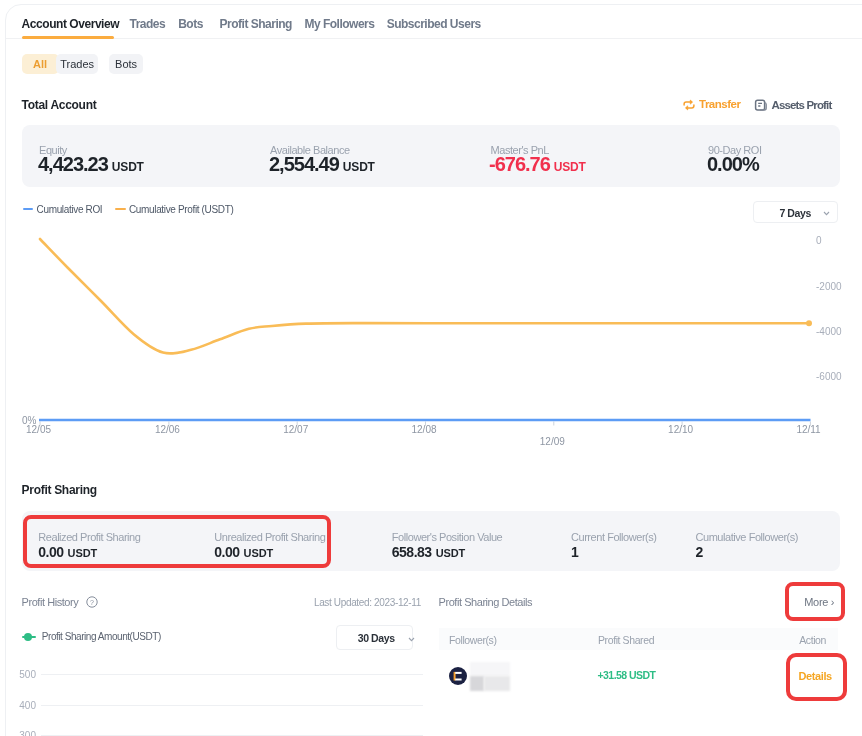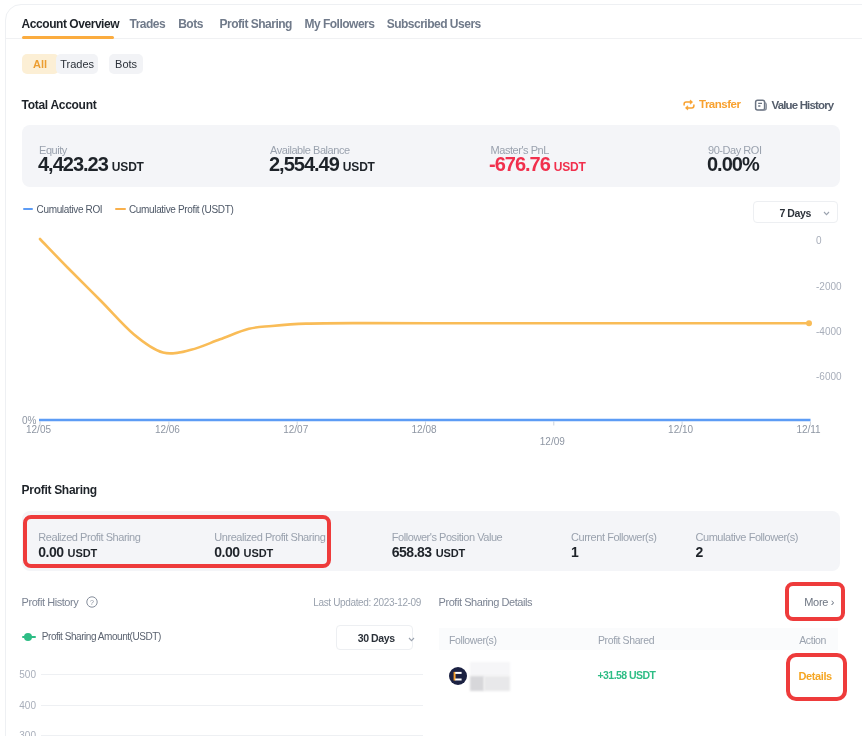--- a/index.html
+++ b/index.html
@@ -53,21 +53,21 @@
     <path d="M7.3 1.1 L9.5 3.1 L7.3 5.1 Z" fill="#f8a12f" stroke="#f8a12f" stroke-width="0.8" stroke-linejoin="round"></path>
     <path d="M10.9 6.1 L10.9 6.8 Q10.9 8.9 8.8 8.9 L3.7 8.9" fill="none" stroke="#f8a12f" stroke-width="1.5" stroke-linecap="round"></path>
     <path d="M4.7 6.9 L2.5 8.9 L4.7 10.9 Z" fill="#f8a12f" stroke="#f8a12f" stroke-width="0.8" stroke-linejoin="round"></path>
   </svg>
   <div class="abs" style="left:699px; top:98px; font-size:11.5px; font-weight:700; letter-spacing:-0.5px; color:#f8a12f;">Transfer</div>
   <svg class="abs" style="left:753.5px; top:97.5px;" width="14" height="14" viewBox="0 0 14 14">
     <rect x="1.6" y="2.2" width="9" height="9.8" rx="2" fill="none" stroke="#6b7482" stroke-width="1.5"></rect>
     <path d="M10.6 4.6 Q12.2 4.6 12.2 6.4 L12.2 10 Q12.2 12 10.4 12 L6 12" fill="none" stroke="#848b98" stroke-width="1.4"></path>
     <path d="M4.2 5.4 H8 M4.2 8 H6.4" stroke="#6b7482" stroke-width="1.3"></path>
   </svg>
-  <div class="abs" style="left:771.5px; top:98.5px; font-size:11.5px; font-weight:700; letter-spacing:-0.85px; color:#545d6b;">Value History</div>
+  <div class="abs" style="left:771.5px; top:98.5px; font-size:11.5px; font-weight:700; letter-spacing:-0.85px; color:#545d6b;">Assets Profit</div>
 
   <div class="abs panel" style="top:125px; height:61.5px;"></div>
   <div class="abs lbl" style="left:39px; top:143.5px;">Equity</div>
   <div class="abs big" style="left:38px; top:153px;">4,423.23<span class="unit">USDT</span></div>
   <div class="abs lbl" style="left:270px; top:143.5px;">Available Balance</div>
   <div class="abs big" style="left:269px; top:153px;">2,554.49<span class="unit">USDT</span></div>
   <div class="abs lbl" style="left:490.5px; top:143.5px;">Master's PnL</div>
   <div class="abs big red" style="left:489px; top:153px;">-676.76<span class="unit">USDT</span></div>
   <div class="abs lbl" style="left:708px; top:143.5px;">90-Day ROI</div>
   <div class="abs big" style="left:707px; top:153px;">0.00%</div>
@@ -124,21 +124,21 @@
   <div class="abs med" style="left:571px; top:544px;">1</div>
   <div class="abs lbl" style="left:695.5px; top:530.5px;">Cumulative Follower(s)</div>
   <div class="abs med" style="left:695.5px; top:544px;">2</div>
   <div class="redbox" style="left:23px; top:515px; width:307.6px; height:53px; border-radius:8px;"></div>
 
   <div class="abs sec" style="left:21.6px; top:595.5px;">Profit History</div>
   <svg class="abs" style="left:85.5px; top:595.5px;" width="12" height="12" viewBox="0 0 12 12">
     <circle cx="6" cy="6" r="5.2" fill="none" stroke="#868e9c" stroke-width="1"></circle>
     <text x="6" y="8.6" font-size="7" font-weight="400" fill="#868e9c" text-anchor="middle" font-family="Liberation Sans">?</text>
   </svg>
-  <div class="abs" style="left:220px; top:596.5px; width:201px; text-align:right; font-size:10px; color:#9aa2ae; letter-spacing:-0.35px; white-space:nowrap;">Last Updated: 2023-12-09</div>
+  <div class="abs" style="left:220px; top:596.5px; width:201px; text-align:right; font-size:10px; color:#9aa2ae; letter-spacing:-0.35px; white-space:nowrap;">Last Updated: 2023-12-11</div>
 
   <div class="abs" style="left:21.7px; top:636px; width:14.3px; height:1.6px; background:#2ebd85; border-radius:1px;"></div>
   <div class="abs" style="left:24px; top:633px; width:8.2px; height:8.2px; background:#2ebd85; border-radius:50%;"></div>
   <div class="abs" style="left:41.8px; top:631px; font-size:10px; color:#5b6370; letter-spacing:-0.45px; white-space:nowrap;">Profit Sharing Amount(USDT)</div>
 
   <div class="abs selbox" style="left:335.7px; top:624.8px; width:77px; height:25.5px;">
     <div class="abs" style="left:21px; top:6.5px; font-size:10.5px; font-weight:700; color:#2b3139; letter-spacing:-0.4px;">30 Days</div>
     <svg class="abs" style="left:71px; top:11px;" width="7" height="5" viewBox="0 0 7 5">
         <path d="M1 1 L3.5 3.6 L6 1" fill="none" stroke="#9aa2ae" stroke-width="1.1"></path>
       </svg>

